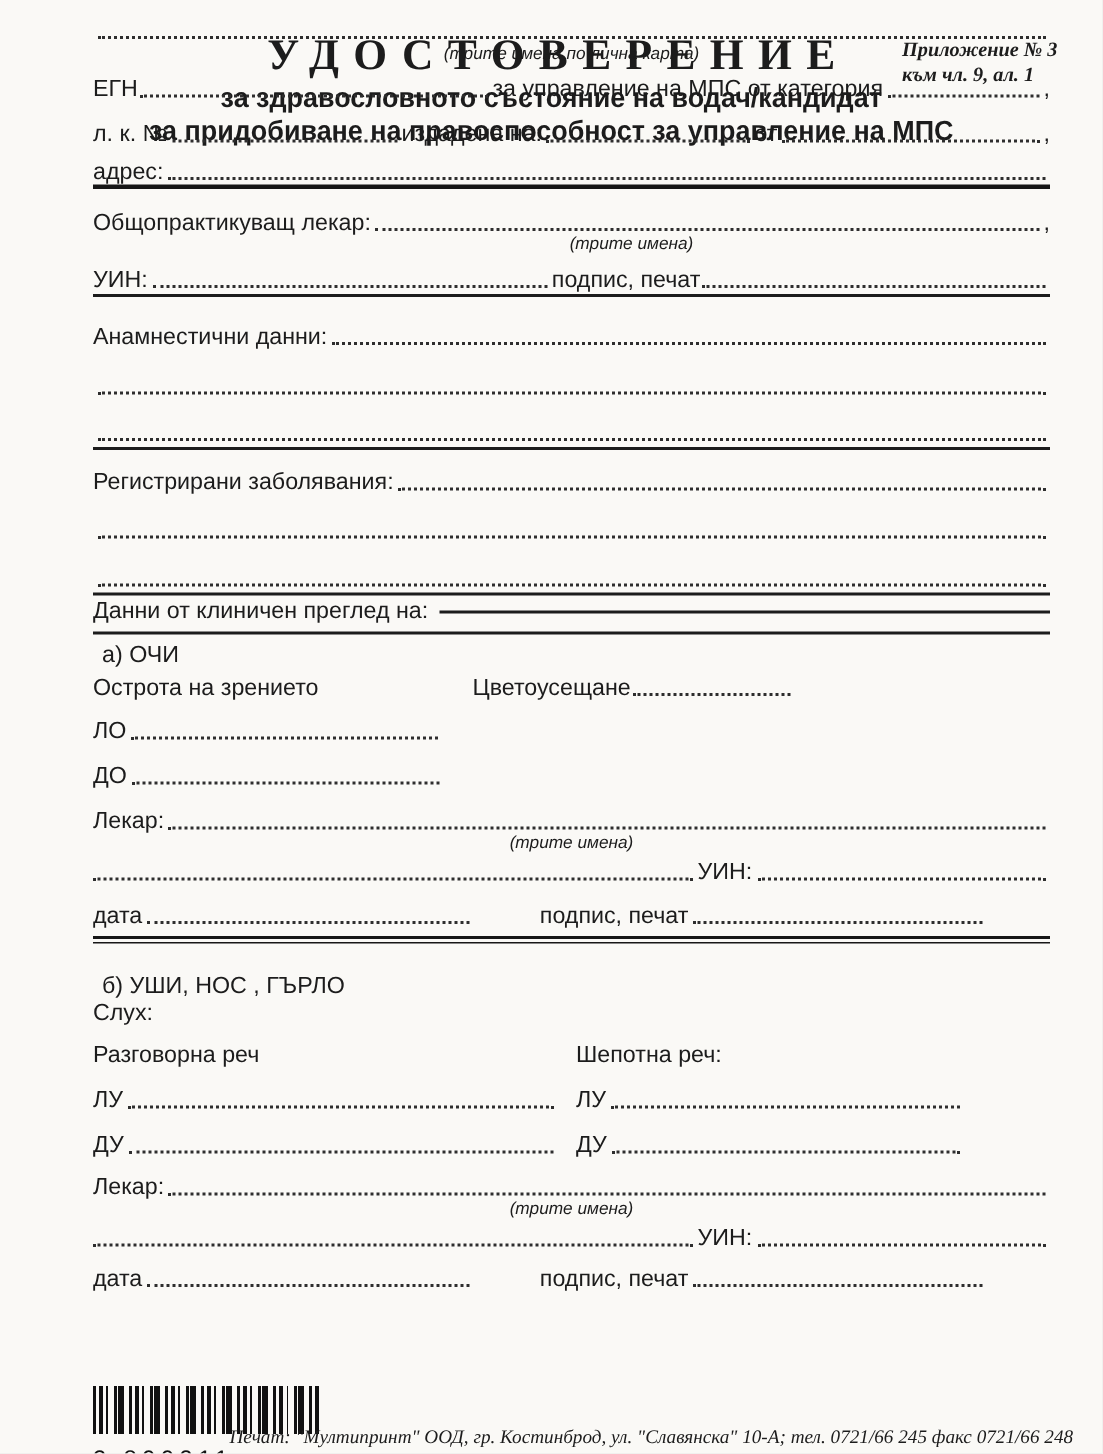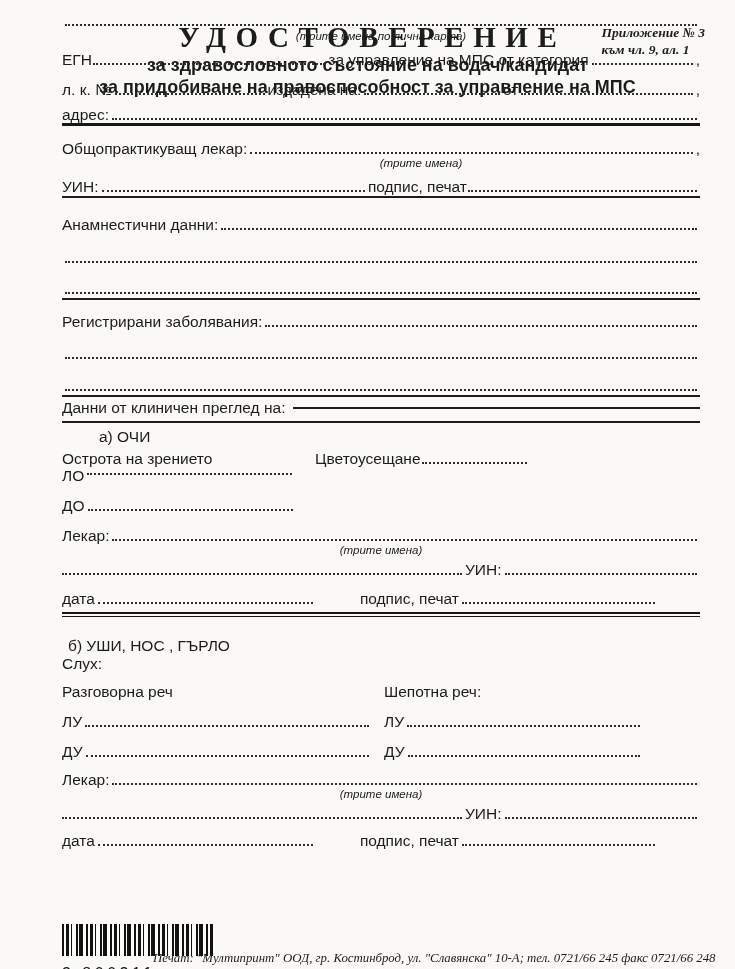--- a/index.html
+++ b/index.html
@@ -150,29 +150,29 @@
       <span class="dots"></span>
     </div>
     <div class="hr-med" style="margin-top:2px;"></div>
 
     <div class="clin-head" style="margin-top:2px;">
       <span>Данни от клиничен преглед на:</span>
       <span class="fill"></span>
     </div>
     <div class="hr-med" style="margin-top:4px;"></div>
 
-    <div class="row" style="margin-top:5px;margin-left:31px;">
+    <div class="row" style="margin-top:5px;">
       <span class="lbl" style="margin-left:6px;">а) ОЧИ</span>
     </div>
     <div class="row" style="margin-top:6px;">
       <span class="lbl" style="flex:0 0 253px;">Острота на зрението</span>
       <span class="lbl">Цветоусещане</span>
       <span class="dots tight w105" style="flex:0 0 105px;"></span>
     </div>
-    <div class="row" style="margin-top:1px;align-items:center;">
+    <div class="row" style="margin-top:13px;">
       <span class="lbl">ЛО</span>
       <span class="dots w205"></span>
     </div>
     <div class="row" style="margin-top:14px;">
       <span class="lbl">ДО</span>
       <span class="dots w205"></span>
     </div>
     <div class="row" style="margin-top:14px;">
       <span class="lbl">Лекар:</span>
       <span class="dots"></span>

